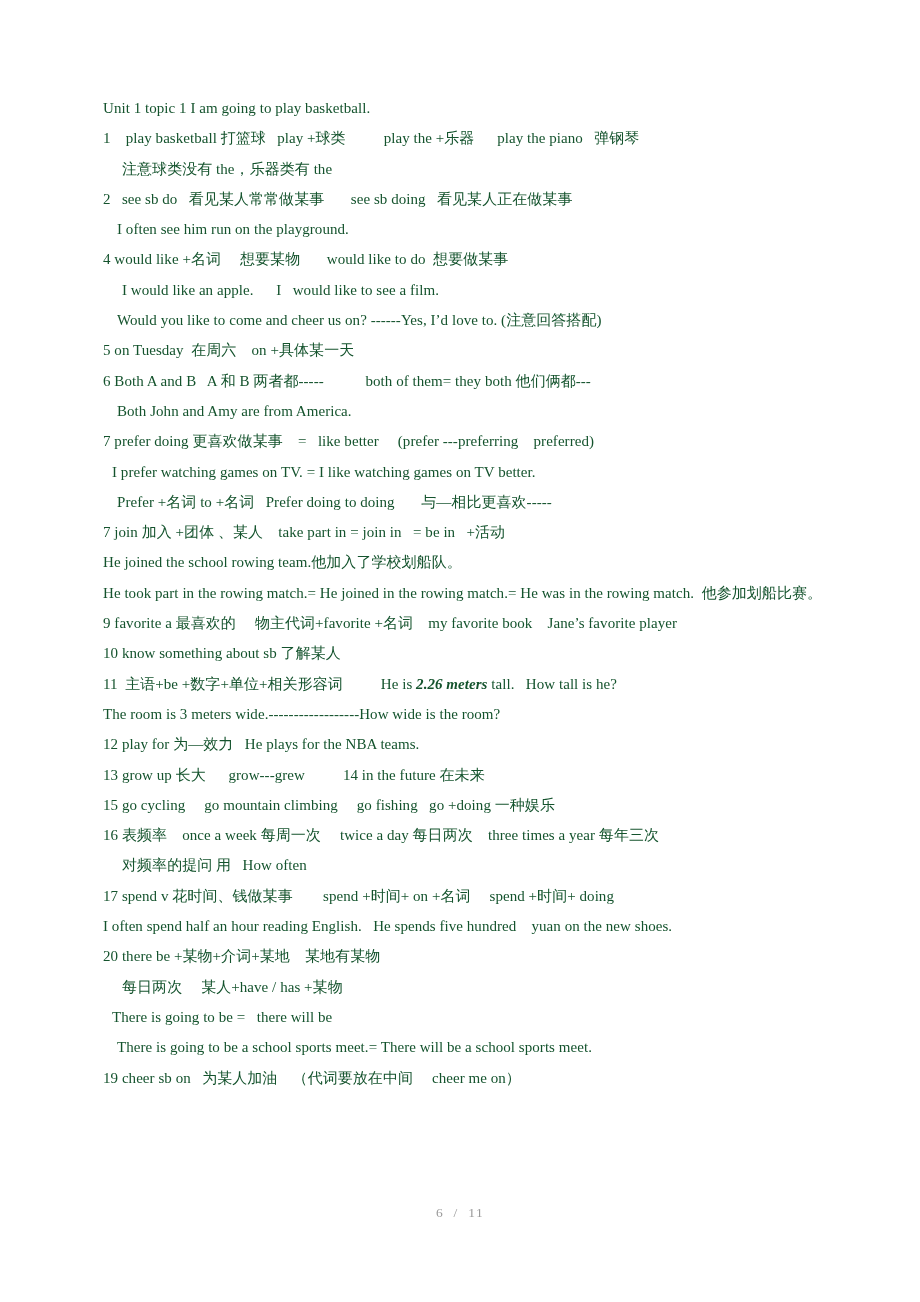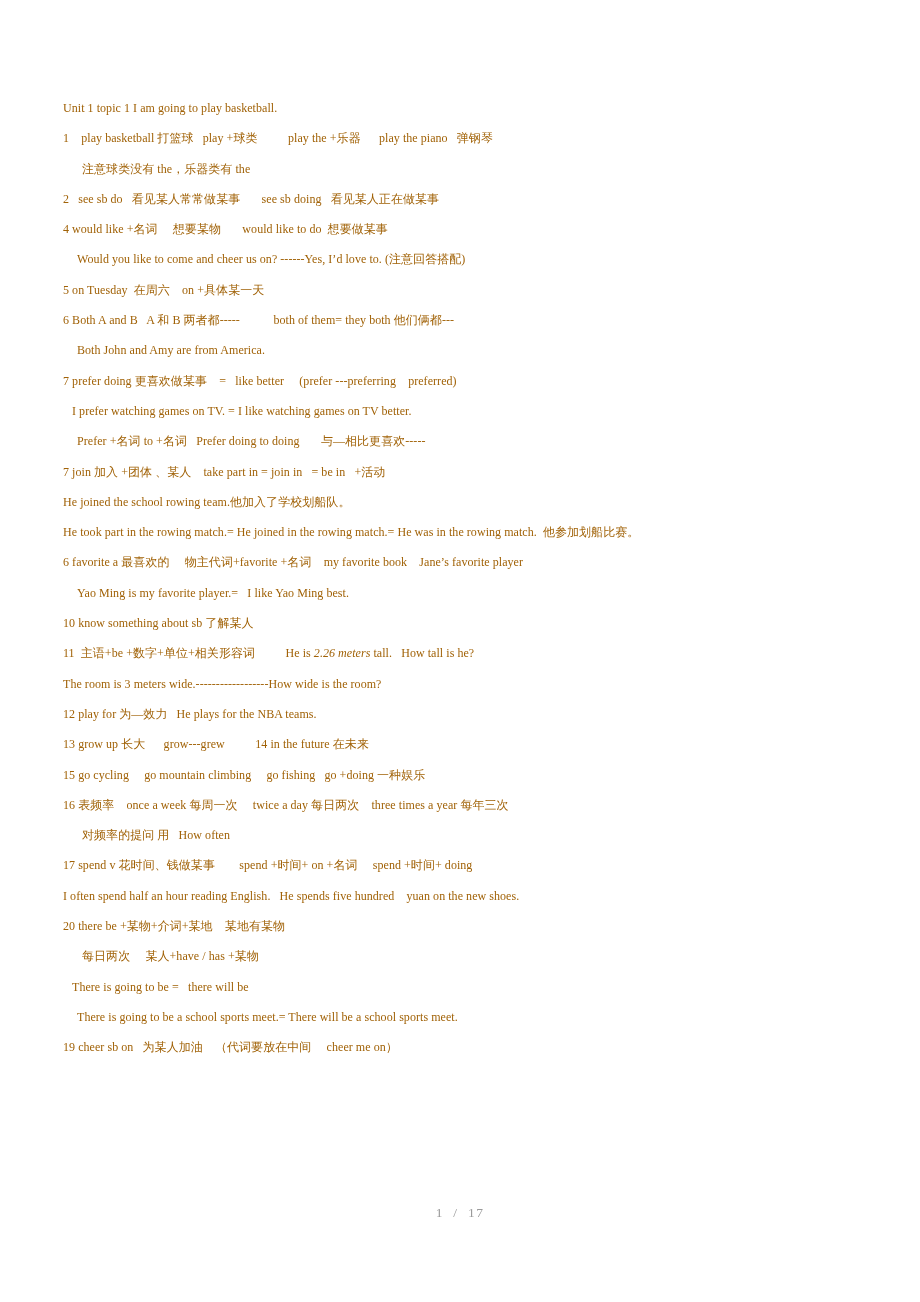--- a/index.html
+++ b/index.html
@@ -23,31 +23,32 @@
     height: 1302px;
     background: #ffffff;
   }
   .doc-body {
     position: absolute;
     left: 63px;
     top: 93px;
     width: 800px;
   }
   .line {
-    font-size: 12px;
+    font-size: 15px;
     line-height: 30.3px;
     white-space: pre;
-    color: #a16207;
+    color: #14532d;
     letter-spacing: 0.05px;
+    margin-left: 40px;
   }
   .ind-0  { padding-left: 0px; }
   .ind-1  { padding-left: 9px; font-family: Liberation Serif, serif; }
   .ind-2  { padding-left: 14px; }
   .ind-3  { padding-left: 19px; }
-  .bi { font-weight: normal; font-style: italic; }
+  .bi { font-weight: bold; font-style: italic; }
   .page-footer {
     position: absolute;
     left: 0;
     top: 1205px;
     width: 920px;
     text-align: center;
     font-size: 13.5px;
     color: #9a9a9a;
     font-family: "Liberation Serif", "DejaVu Serif", serif;
     letter-spacing: 1.4px;
@@ -56,43 +57,44 @@
 </style>
 </head>
 <body>
 
 <div class="page">
   <div class="doc-body">
       <div class="line ind-0">Unit 1 topic 1 I am going to play basketball.</div>
       <div class="line ind-0">1    play basketball 打篮球   play +球类          play the +乐器      play the piano   弹钢琴</div>
       <div class="line ind-3">注意球类没有 the，乐器类有 the</div>
       <div class="line ind-0">2   see sb do   看见某人常常做某事       see sb doing   看见某人正在做某事</div>
+      <div class="line ind-2">I often see him run on the playground.</div>
       <div class="line ind-0">4 would like +名词     想要某物       would like to do  想要做某事</div>
+      <div class="line ind-3">I would like an apple.      I   would like to see a film.</div>
       <div class="line ind-2">Would you like to come and cheer us on? ------Yes, I’d love to. (注意回答搭配)</div>
       <div class="line ind-0">5 on Tuesday  在周六    on +具体某一天</div>
       <div class="line ind-0">6 Both A and B   A 和 B 两者都-----           both of them= they both 他们俩都---</div>
       <div class="line ind-2">Both John and Amy are from America.</div>
       <div class="line ind-0">7 prefer doing 更喜欢做某事    =   like better     (prefer ---preferring    preferred)</div>
       <div class="line ind-1">I prefer watching games on TV. = I like watching games on TV better.</div>
       <div class="line ind-2">Prefer +名词 to +名词   Prefer doing to doing       与—相比更喜欢-----</div>
       <div class="line ind-0">7 join 加入 +团体 、某人    take part in = join in   = be in   +活动</div>
       <div class="line ind-0">He joined the school rowing team.他加入了学校划船队。</div>
       <div class="line ind-0">He took part in the rowing match.= He joined in the rowing match.= He was in the rowing match.  他参加划船比赛。</div>
-      <div class="line ind-0">6 favorite a 最喜欢的     物主代词+favorite +名词    my favorite book    Jane’s favorite player</div>
-      <div class="line ind-2">Yao Ming is my favorite player.=   I like Yao Ming best.</div>
+      <div class="line ind-0">9 favorite a 最喜欢的     物主代词+favorite +名词    my favorite book    Jane’s favorite player</div>
       <div class="line ind-0">10 know something about sb 了解某人</div>
       <div class="line ind-0">11  主语+be +数字+单位+相关形容词          He is <span class="bi">2.26 meters</span><span> tall.   How tall is he?</span></div>
       <div class="line ind-0">The room is 3 meters wide.------------------How wide is the room?</div>
       <div class="line ind-0">12 play for 为—效力   He plays for the NBA teams.</div>
       <div class="line ind-0">13 grow up 长大      grow---grew          14 in the future 在未来</div>
       <div class="line ind-0">15 go cycling     go mountain climbing     go fishing   go +doing 一种娱乐</div>
       <div class="line ind-0">16 表频率    once a week 每周一次     twice a day 每日两次    three times a year 每年三次</div>
       <div class="line ind-3">对频率的提问 用   How often</div>
       <div class="line ind-0">17 spend v 花时间、钱做某事        spend +时间+ on +名词     spend +时间+ doing</div>
       <div class="line ind-0">I often spend half an hour reading English.   He spends five hundred    yuan on the new shoes.</div>
       <div class="line ind-0">20 there be +某物+介词+某地    某地有某物</div>
       <div class="line ind-3">每日两次     某人+have / has +某物</div>
       <div class="line ind-1">There is going to be =   there will be</div>
       <div class="line ind-2">There is going to be a school sports meet.= There will be a school sports meet.</div>
       <div class="line ind-0">19 cheer sb on   为某人加油    （代词要放在中间     cheer me on）</div>
     </div>
-  <div class="page-footer">1  /  17</div>
+  <div class="page-footer">6  /  11</div>
 </div>
 
 </body></html>

